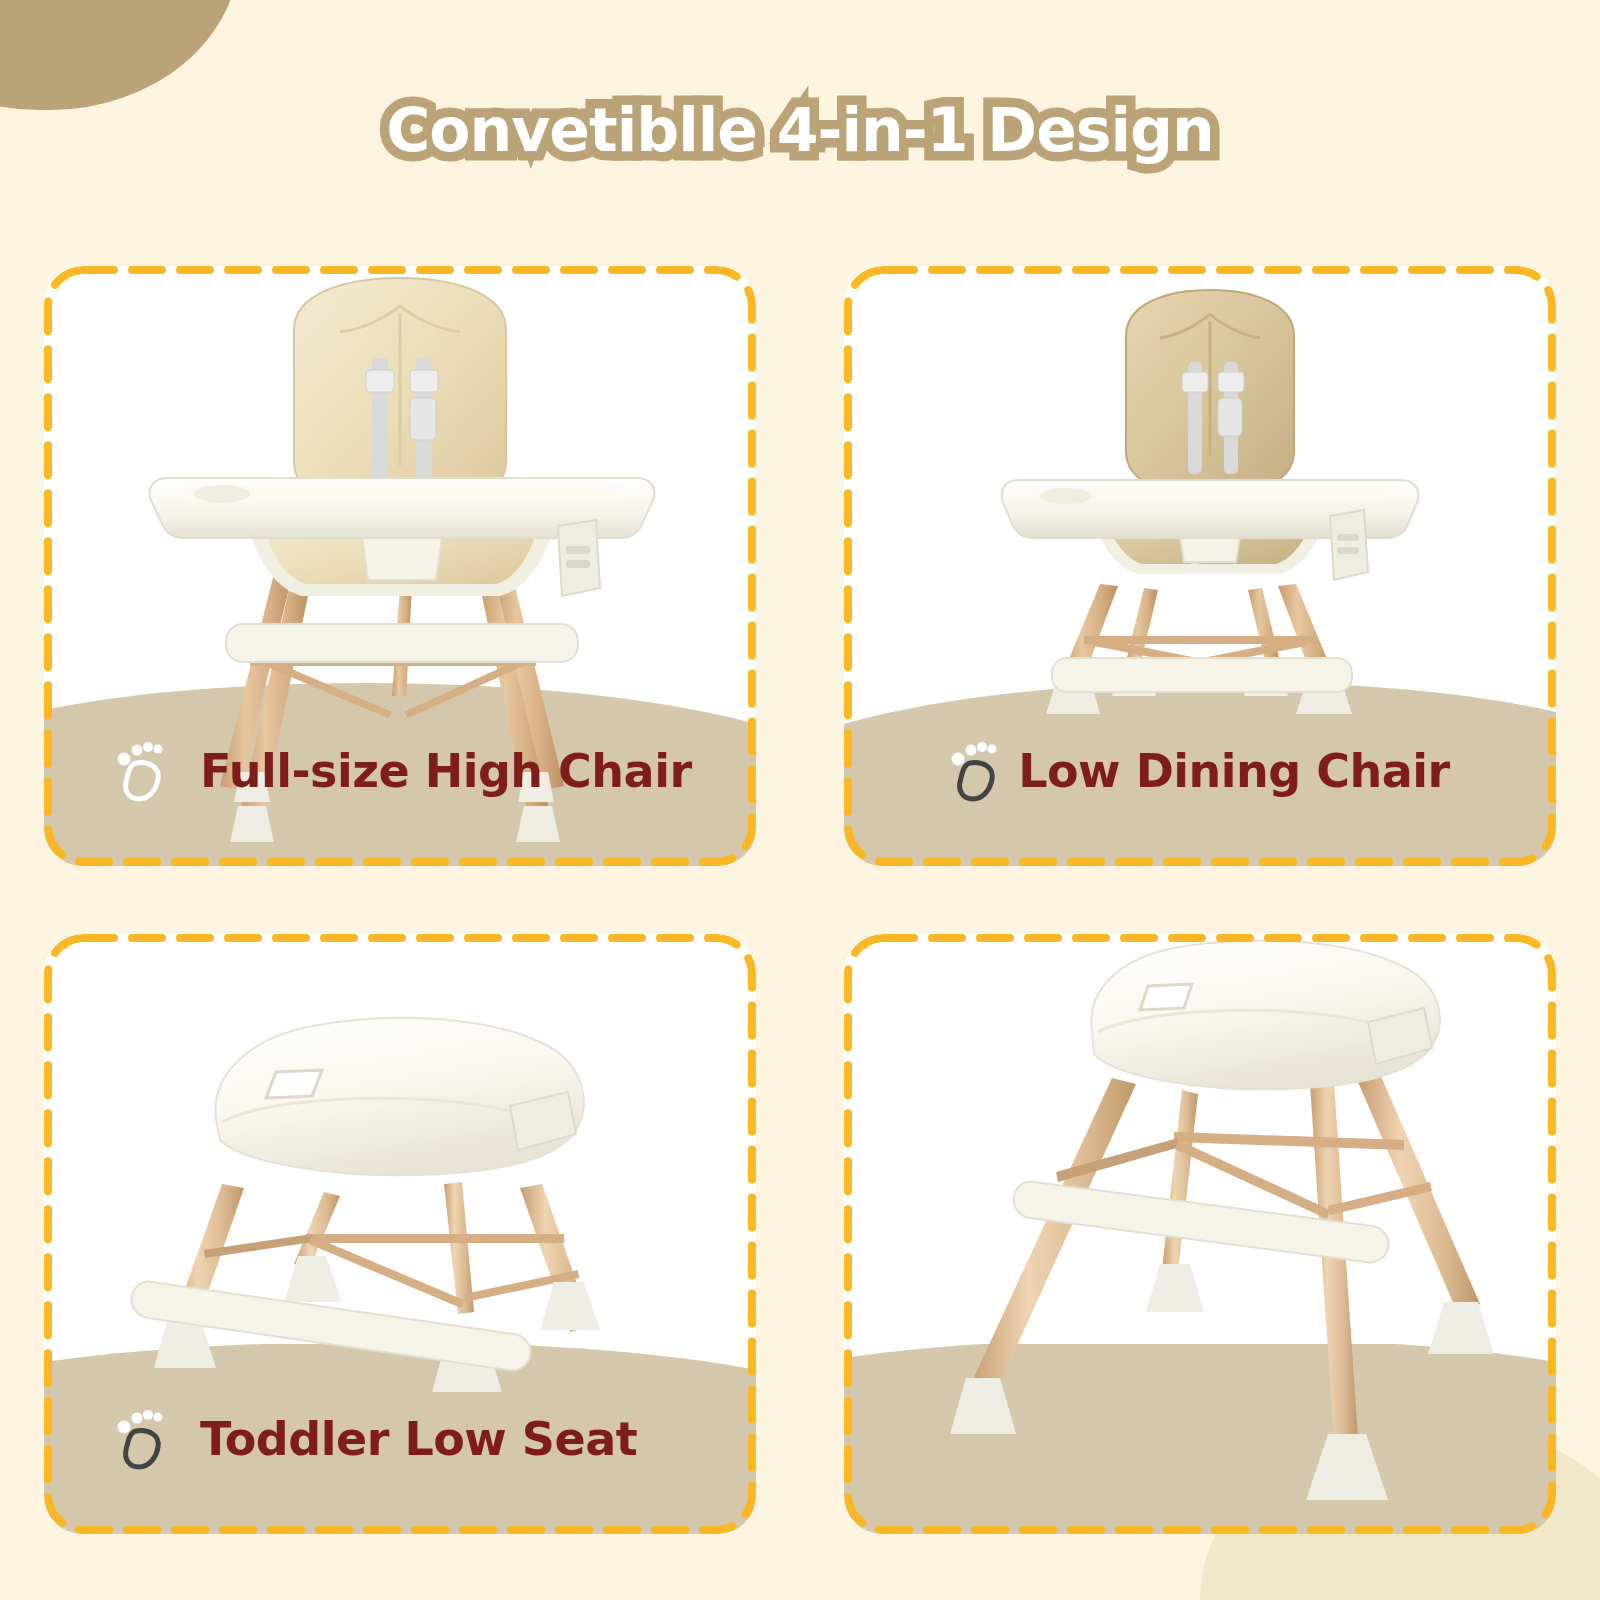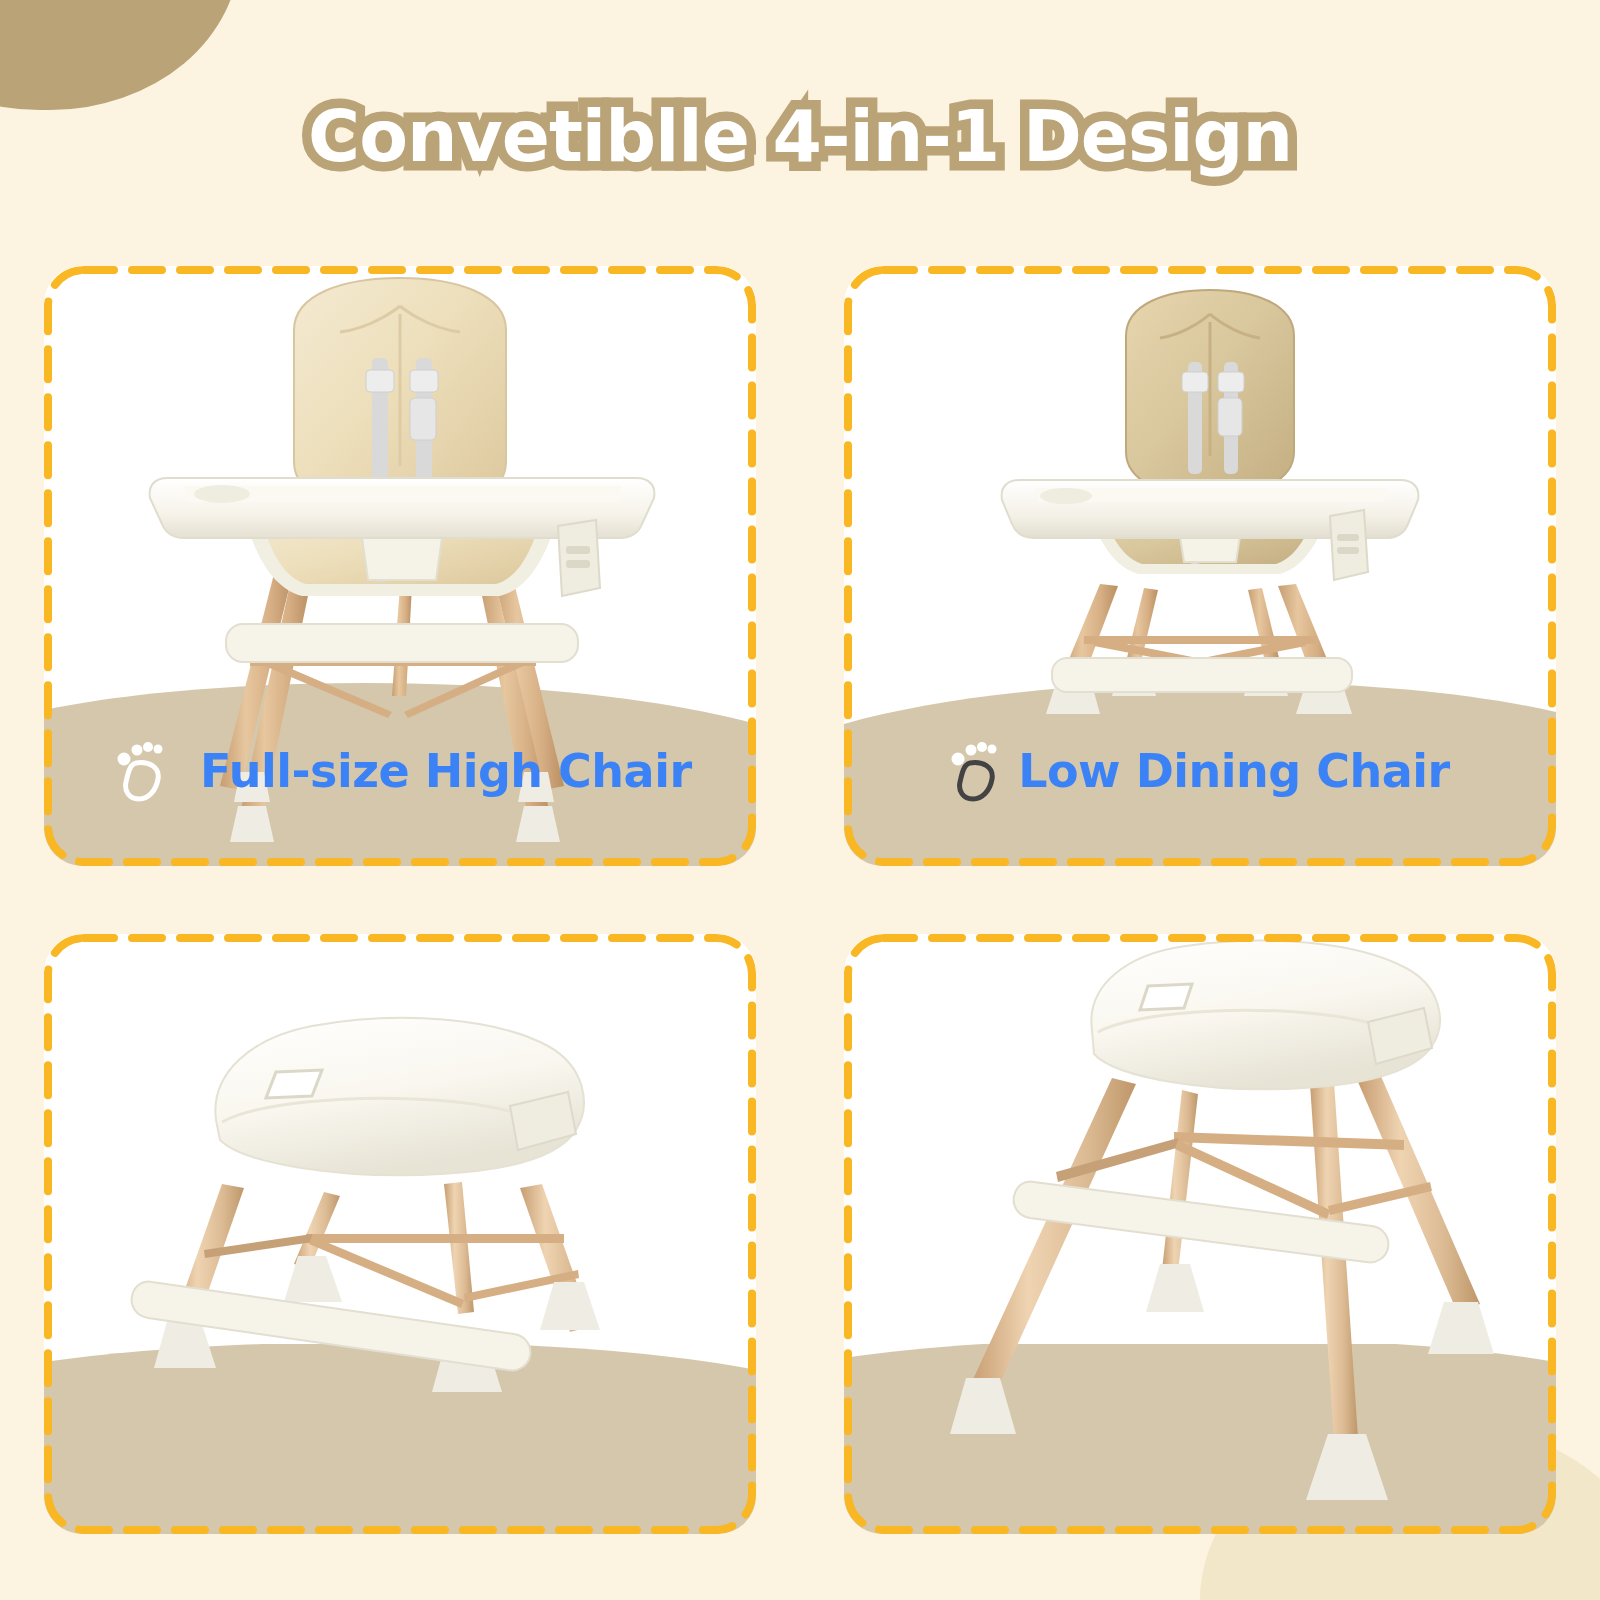--- a/index.html
+++ b/index.html
@@ -37,21 +37,21 @@
   .title-wrap {
     position: absolute;
     left: 0; top: 96px;
     width: 1600px;
     text-align: center;
     z-index: 6;
   }
   .title {
     display: inline-block;
     font-family: "DejaVu Sans", "Liberation Sans", sans-serif;
-    font-size: 71px;
+    font-size: 60px;
     font-weight: bold;
     letter-spacing: -1px;
     color: #FFFFFF;
     -webkit-text-stroke: 19px #B9A377;
     paint-order: stroke fill;
     line-height: 1.15;
   }
 
   
   .grid {
@@ -105,21 +105,21 @@
     z-index: 3;
   }
   .panel.wide .label-row { justify-content: center; padding-left: 0; gap: 12px; }
 
   .foot-icon { width: 56px; height: 64px; flex: 0 0 auto; }
 
   .label-text {
     font-family: "DejaVu Sans", "Liberation Sans", sans-serif;
     font-size: 46px;
     font-weight: bold;
-    color: #3b82f6;
+    color: #7f1d1d;
     letter-spacing: -0.5px;
     white-space: nowrap;
   }
 
   
   .art {
     position: absolute;
     inset: 0;
     z-index: 3;
   }
@@ -395,20 +395,30 @@
                      C300,246 200,230 176,206 Z" fill="url(#seatC)" stroke="#E5E1D3" stroke-width="2"></path>
             <path d="M178,188 C210,170 300,160 390,166 C452,170 500,184 522,200" fill="none" stroke="#E9E5D7" stroke-width="3"></path>
 
             <path d="M232,138 L278,136 L268,162 L222,164 Z" fill="#FFFFFF" stroke="#DCD8C8" stroke-width="3"></path>
 
             <path d="M466,172 L524,158 L532,200 L474,216 Z" fill="#EFECE0" stroke="#DEDACB" stroke-width="2"></path>
           </g>
         </svg>
       </div>
 
+      <div class="label-row">
+        <svg class="foot-icon" viewBox="0 0 56 64">
+          <circle cx="8" cy="20" r="6.5" fill="#FFFFFF"></circle>
+          <circle cx="21" cy="11" r="5.5" fill="#FFFFFF"></circle>
+          <circle cx="32" cy="8" r="5" fill="#FFFFFF"></circle>
+          <circle cx="42" cy="10" r="4.5" fill="#FFFFFF"></circle>
+          <path d="M20,24 C33,22 44,28 42,40 C40,52 32,60 23,60 C13,60 8,52 10,43 C12,34 14,25 20,24 Z" fill="none" stroke="#434343" stroke-width="5"></path>
+        </svg>
+        <span class="label-text">Toddler Low Seat</span>
+      </div>
 
       <svg class="panel-border" viewBox="0 0 712 600" preserveAspectRatio="none">
         <rect x="4" y="4" width="704" height="592" rx="36" ry="36" fill="none" stroke="#F8B723" stroke-width="8" stroke-dasharray="30 18" stroke-linecap="round"></rect>
       </svg>
     </div>
 
     <div class="panel wide">
 
       <div class="band">
         <svg class="band-fill" viewBox="0 0 712 190" preserveAspectRatio="none">

